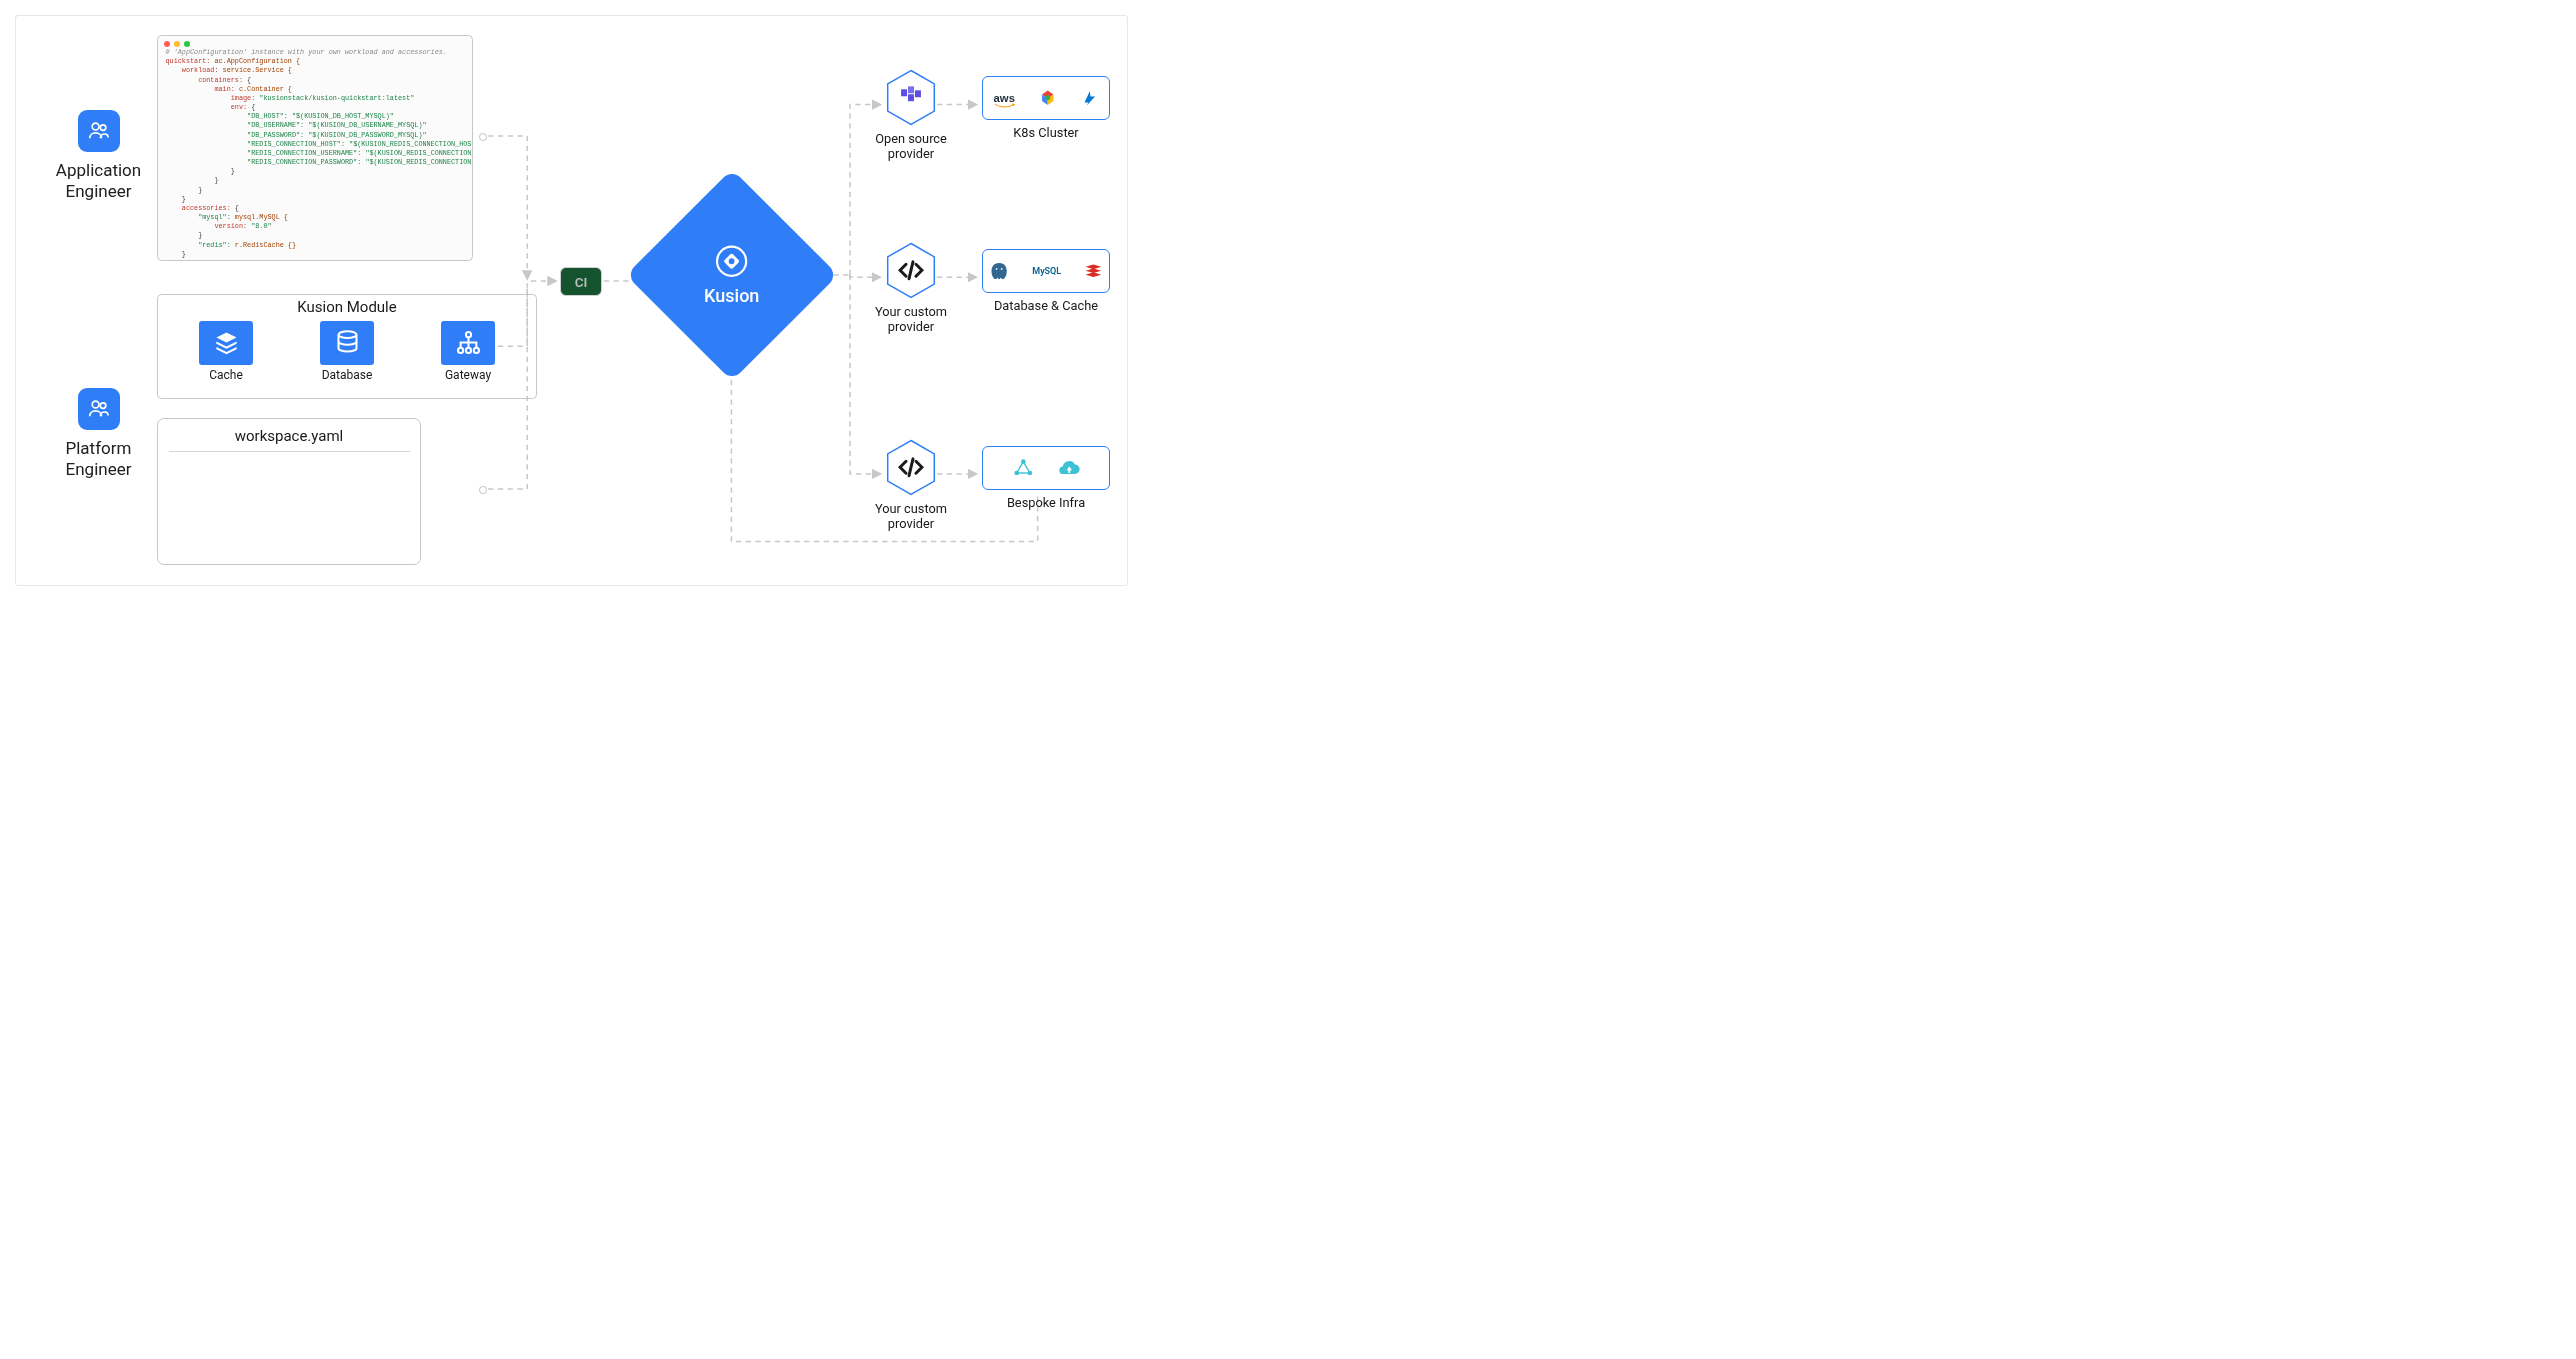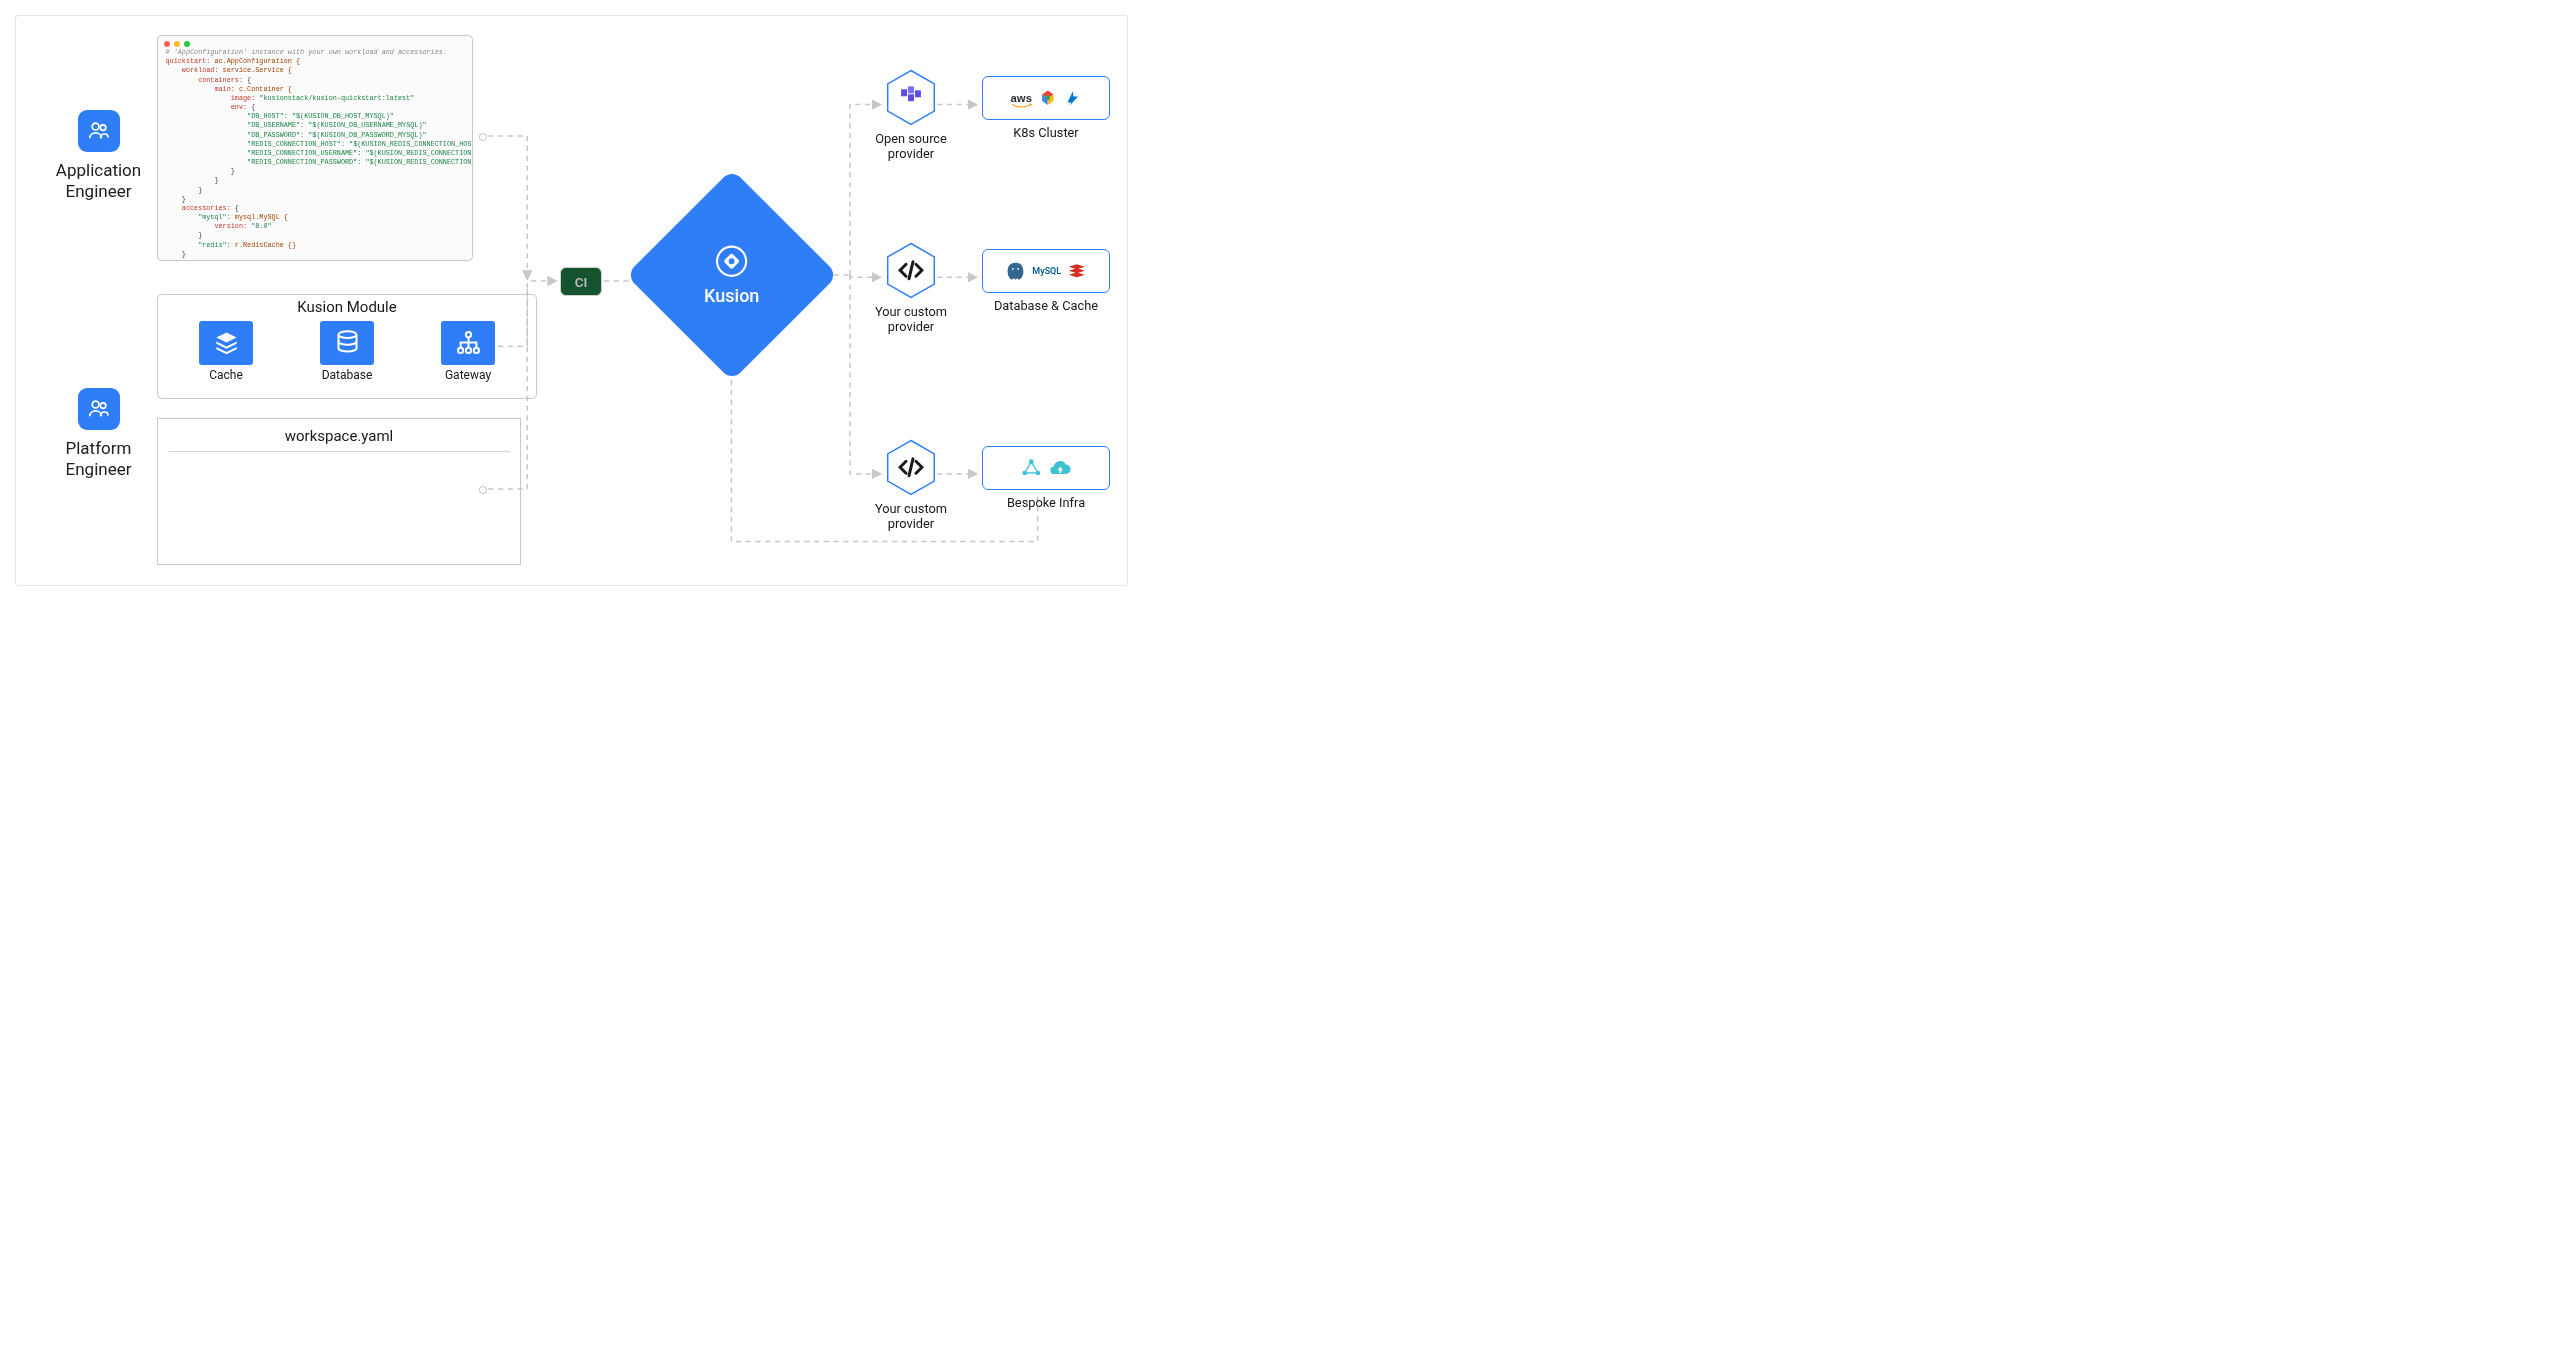--- a/index.html
+++ b/index.html
@@ -81,23 +81,23 @@
     display:flex; align-items:center; justify-content:center;
     margin-bottom: 3px;
   }
   .module-tile svg { width: 27px; height: 27px; }
   .module-name { font-size: 12px; }
 
   
   .ws-box {
     position: absolute;
     left: 141px; top: 402px;
-    width: 364px; height: 147px;
+    width: 264px; height: 147px;
     border: 0.8px solid #c7c7c7;
-    border-radius: 0;
+    border-radius: 7px;
     padding: 7.5px 10.5px;
   }
   .ws-title { text-align:center; font-size: 15px; padding-bottom: 6px; border-bottom: 0.8px solid #d5d5d5; margin-bottom: 10.5px;}
   .ws-row { display:flex; gap: 10.5px; }
   .ws-mod {
     flex:1;
     border: 0.8px solid #c7c7c7;
     border-radius: 4.5px;
     padding: 6px 9px;
     font-size: 12px;
@@ -157,21 +157,21 @@
   
   .target {
     position: absolute;
     width: 128px;
     text-align:center;
   }
   .target-box {
     border: 1.1px solid #2f7ef7;
     border-radius: 6px;
     height: 44px;
-    display:flex; align-items:center; justify-content:center; gap:6px;
+    display:flex; align-items:center; justify-content:center; gap:23px;
     padding: 0 6px;
     background:#fff;
     margin-bottom: 4.5px;
   }
   .target-label { font-size: 12.8px; }
 
   
   .node {
     position:absolute;
     width:7.5px; height:7.5px;

